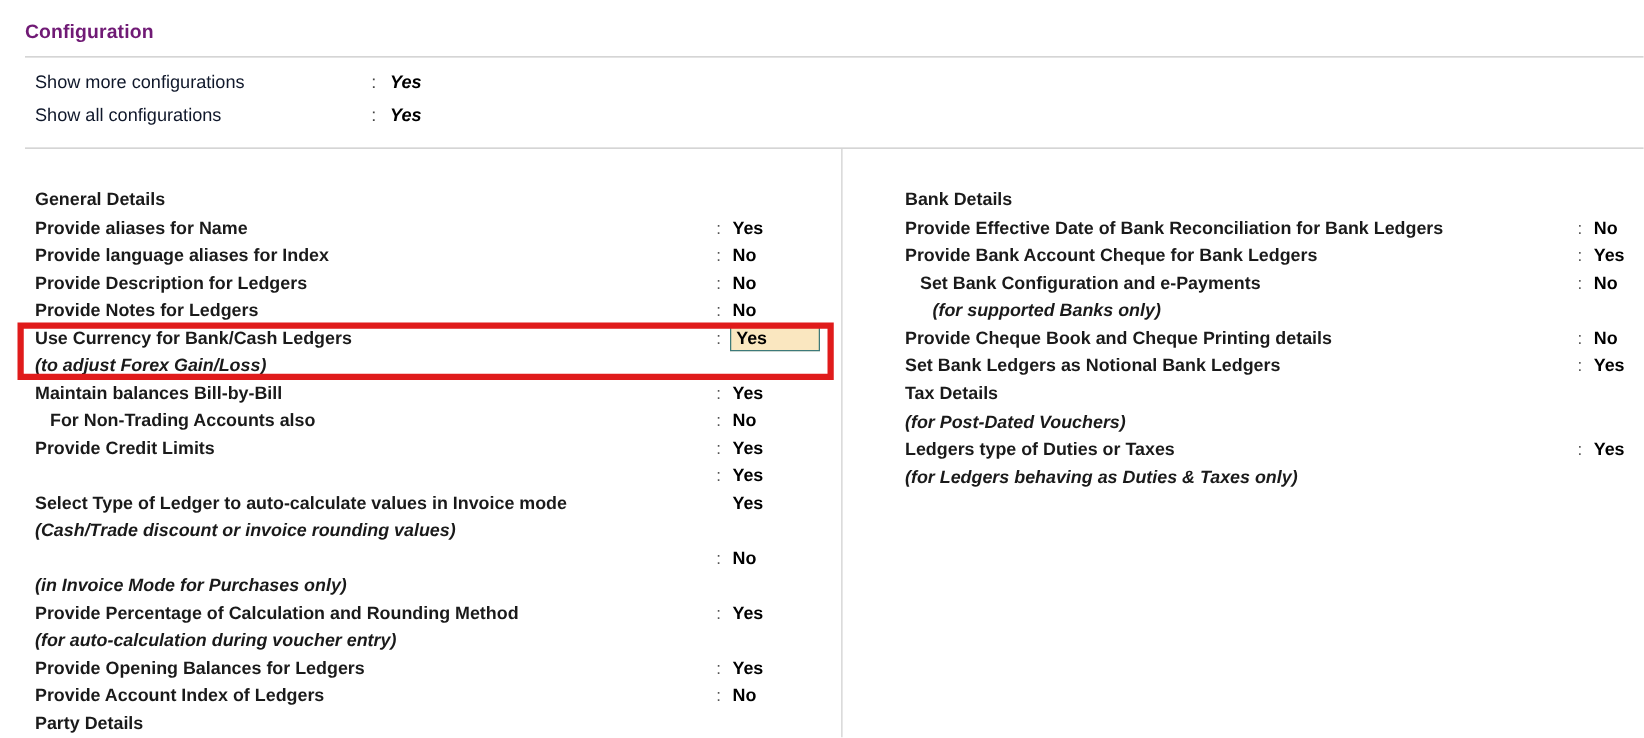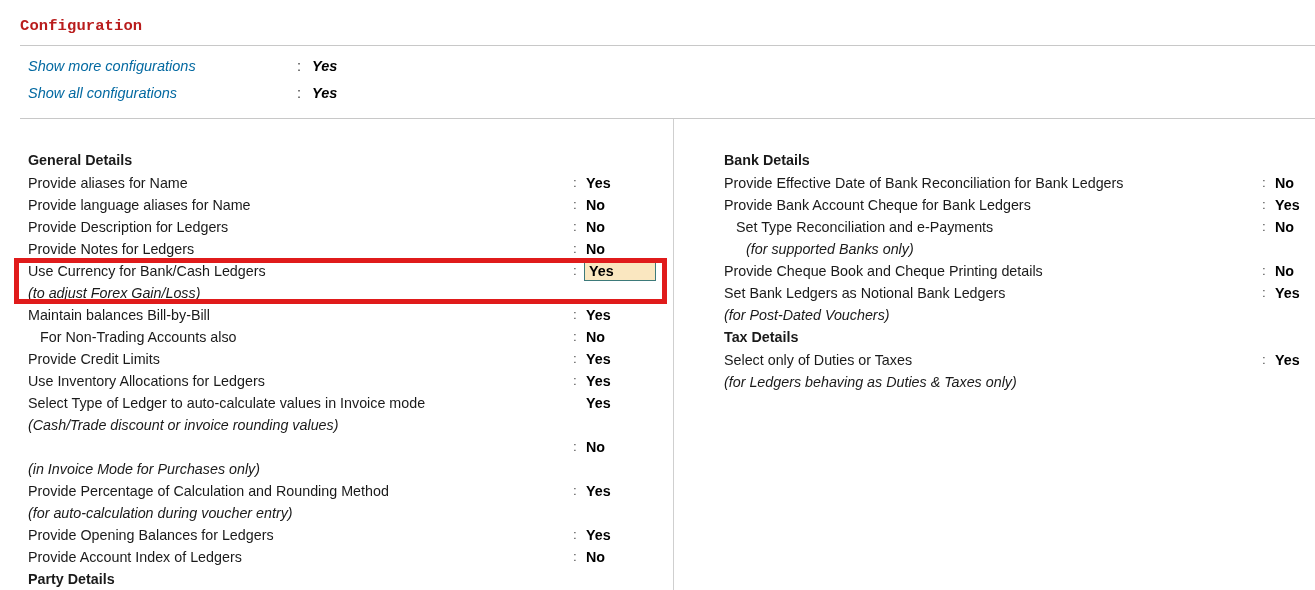--- a/index.html
+++ b/index.html
@@ -15,22 +15,21 @@
     overflow: hidden;
   }
 
   
   #page-title {
     position: absolute;
     left: 20px; top: 17px;
     font-size: 15.5px;
     font-weight: bold;
     letter-spacing: .1px;
-    color: #b91c1c;
-    font-family: Liberation Mono, monospace;
+    color: #701a75;
   }
   .hrule {
     position: absolute;
     left: 20px; right: 0;
     height: 1px;
     background: #c8c8c8;
   }
   #rule-top    { top: 45px; }
   #rule-second { top: 118px; }
 
@@ -41,22 +40,21 @@
     width: 660px;
   }
   .top-row {
     position: relative;
     height: 27px;
     font-size: 14.5px;
   }
   .top-row .tlabel {
     position: absolute;
     left: 28px; top: 0;
-    font-style: italic;
-    color: #0369a1;
+    color: #0f172a;
     white-space: nowrap;
   }
   .top-row .tcolon {
     position: absolute;
     left: 297px; top: 0;
     color: #444;
   }
   .top-row .tval {
     position: absolute;
     left: 312px; top: 0;
@@ -86,20 +84,21 @@
     height: 22px;
     font-size: 14.3px;
     white-space: nowrap;
     padding-left: 45px;
   }
 
   .row .label {
     position: absolute;
     top: 0;
     color: #1a1a1a;
+    font-weight: bold;
   }
   .row .colon {
     position: absolute;
     top: 0;
     color: #555;
     font-size: 13.5px;
   }
   .row .value {
     position: absolute;
     top: 0;
@@ -177,21 +176,21 @@
 <div class="col" id="col-left">
     <div class="row section">
       <span class="label">General Details</span>
     </div>
     <div class="row">
       <span class="label">Provide aliases for Name</span>
       <span class="colon">:</span>
       <span class="value">Yes</span>
     </div>
     <div class="row">
-      <span class="label">Provide language aliases for Name</span>
+      <span class="label">Provide language aliases for Index</span>
       <span class="colon">:</span>
       <span class="value">No</span>
     </div>
     <div class="row">
       <span class="label">Provide Description for Ledgers</span>
       <span class="colon">:</span>
       <span class="value">No</span>
     </div>
     <div class="row">
       <span class="label">Provide Notes for Ledgers</span>
@@ -217,21 +216,20 @@
       <span class="label">For Non-Trading Accounts also</span>
       <span class="colon">:</span>
       <span class="value">No</span>
     </div>
     <div class="row">
       <span class="label">Provide Credit Limits</span>
       <span class="colon">:</span>
       <span class="value">Yes</span>
     </div>
     <div class="row">
-      <span class="label">Use Inventory Allocations for Ledgers</span>
       <span class="colon">:</span>
       <span class="value">Yes</span>
     </div>
     <div class="row">
       <span class="label">Select Type of Ledger to auto-calculate values in Invoice mode</span>
       <span class="value">Yes</span>
     </div>
     <div class="row hint">
       <span class="label">(Cash/Trade discount or invoice rounding values)</span>
     </div>
@@ -273,45 +271,45 @@
       <span class="label">Provide Effective Date of Bank Reconciliation for Bank Ledgers</span>
       <span class="colon">:</span>
       <span class="value">No</span>
     </div>
     <div class="row">
       <span class="label">Provide Bank Account Cheque for Bank Ledgers</span>
       <span class="colon">:</span>
       <span class="value">Yes</span>
     </div>
     <div class="row indent1">
-      <span class="label">Set Type Reconciliation and e-Payments</span>
+      <span class="label">Set Bank Configuration and e-Payments</span>
       <span class="colon">:</span>
       <span class="value">No</span>
     </div>
     <div class="row hint indent2">
       <span class="label">(for supported Banks only)</span>
     </div>
     <div class="row">
       <span class="label">Provide Cheque Book and Cheque Printing details</span>
       <span class="colon">:</span>
       <span class="value">No</span>
     </div>
     <div class="row">
       <span class="label">Set Bank Ledgers as Notional Bank Ledgers</span>
       <span class="colon">:</span>
       <span class="value">Yes</span>
     </div>
-    <div class="row hint">
-      <span class="label">(for Post-Dated Vouchers)</span>
-    </div>
     <div class="row section">
       <span class="label">Tax Details</span>
     </div>
-    <div class="row">
-      <span class="label">Select only of Duties or Taxes</span>
+    <div class="row hint">
+      <span class="label">(for Post-Dated Vouchers)</span>
+    </div>
+    <div class="row">
+      <span class="label">Ledgers type of Duties or Taxes</span>
       <span class="colon">:</span>
       <span class="value">Yes</span>
     </div>
     <div class="row hint">
       <span class="label">(for Ledgers behaving as Duties &amp; Taxes only)</span>
     </div>
   </div>
 
 <div id="annotation-box"></div>
 

